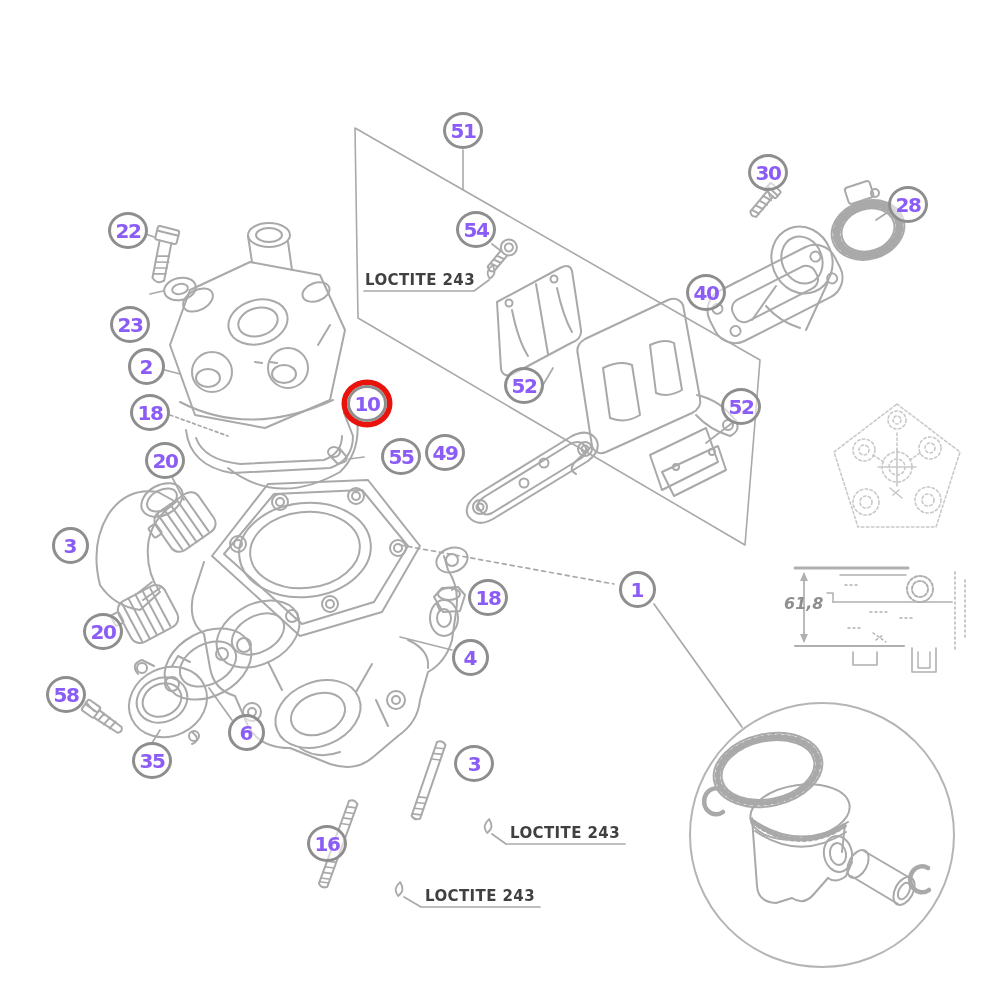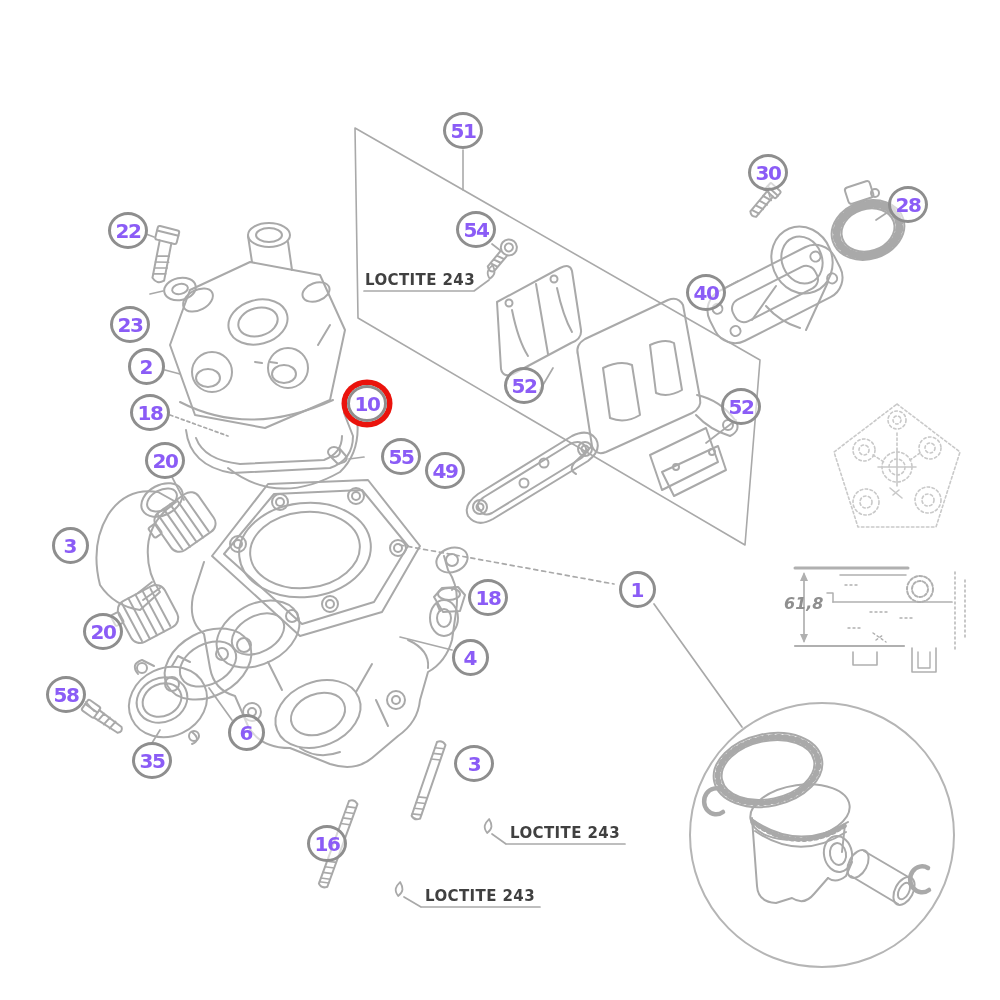--- a/index.html
+++ b/index.html
@@ -349,21 +349,21 @@
 <div class="callout" style="left:454px;top:745px;">3</div>
 <div class="callout" style="left:468px;top:579px;">18</div>
 <div class="callout" style="left:145px;top:442px;">20</div>
 <div class="callout" style="left:83px;top:613px;">20</div>
 <div class="callout" style="left:888px;top:186px;">28</div>
 <div class="callout" style="left:108px;top:212px;">22</div>
 <div class="callout" style="left:110px;top:278px;margin-top:28px;">23</div>
 <div class="callout" style="left:748px;top:154px;">30</div>
 <div class="callout" style="left:132px;top:742px;">35</div>
 <div class="callout" style="left:46px;top:676px;">58</div>
-<div class="callout" style="left:425px;top:452px;text-align:center;">49</div>
+<div class="callout" style="left:425px;top:434px;text-align:center;">49</div>
 <div class="callout" style="left:686px;top:274px;">40</div>
 <div class="callout" style="left:443px;top:112px;">51</div>
 <div class="callout" style="left:504px;top:367px;">52</div>
 <div class="callout" style="left:721px;top:388px;">52</div>
 <div class="callout" style="left:456px;top:211px;text-align:right;">54</div>
 <div class="callout" style="left:365px;top:438px;margin-left:16px;">55</div>
 
 <div class="lbl" style="left:365px;top:271px;">LOCTITE 243</div>
 <div class="lbl" style="left:510px;top:824px;">LOCTITE 243</div>
 <div class="lbl" style="left:425px;top:887px;">LOCTITE 243</div>

